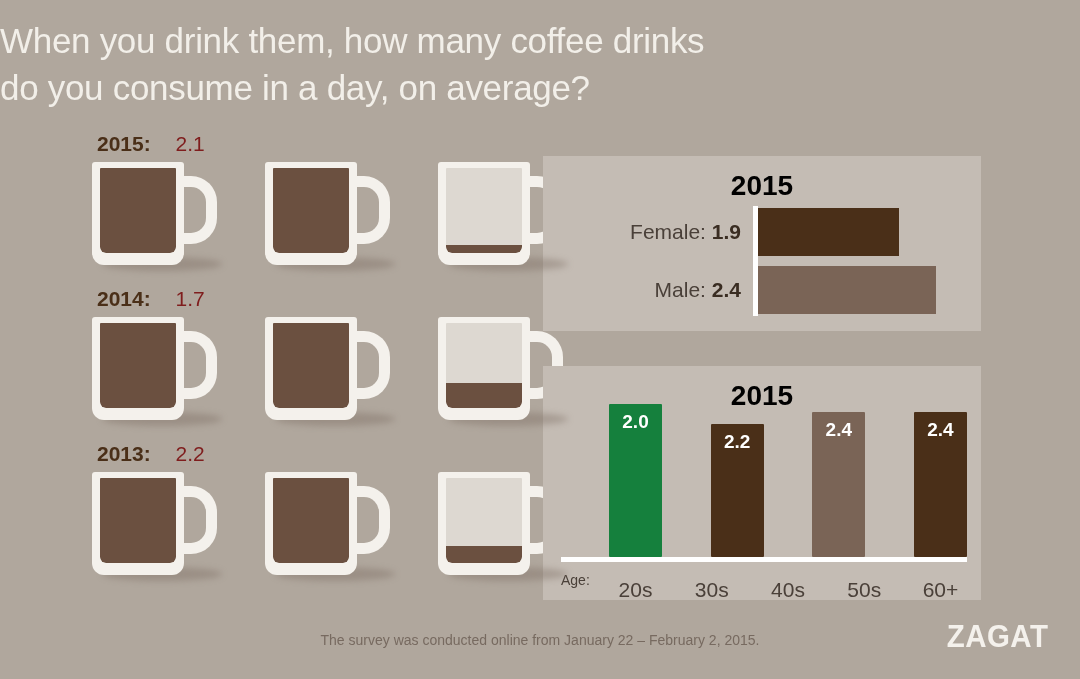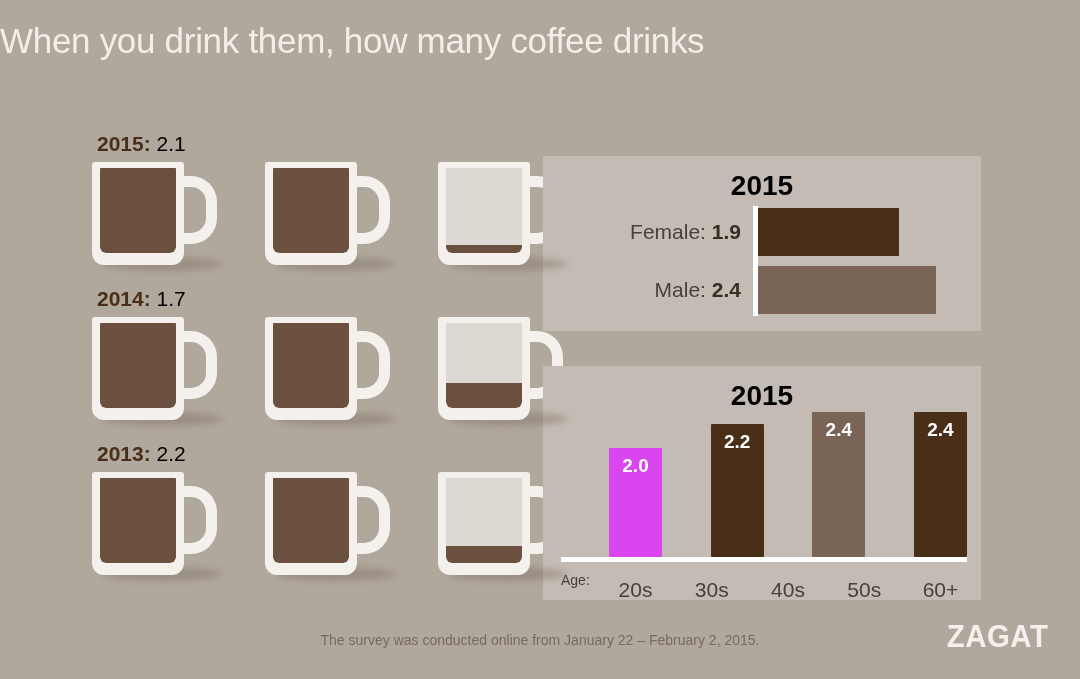--- a/index.html
+++ b/index.html
@@ -42,21 +42,21 @@
     left: 97px;
     top: 0;
     font-size: 21px;
     color: #7e7168;
     white-space: nowrap;
   }
   .row-label .yr {
     font-weight: bold;
     color: #4a2f18;
   }
-  .row-label .val { color: #000000; }
+  .row-label .val { color: #7f1d1d; margin-left: 19px; }
 
   .mugs {
     position: absolute;
     left: 92px;
     top: 30px;
     display: flex;
     gap: 48px;
   }
 
   
@@ -263,20 +263,21 @@
     letter-spacing: 0.5px;
     transform: scaleX(0.92);
     transform-origin: right center;
   }
 </style>
 </head>
 <body>
 
 <div id="title">
   <span class="line">When you drink them, how many coffee drinks</span>
+  <span class="line">do you consume in a day, on average?</span>
 </div>
 
 <div id="mug-panel">
 
   <div class="mug-row">
     <div class="row-label">
       <span class="yr">2015:</span>
       <span class="val">2.1</span>
     </div>
     <div class="mugs">
@@ -404,21 +405,21 @@
     <div class="gbar" style="width: 180px; background: rgb(122, 100, 86);"></div>
   </div>
 </div>
 
 <div class="card" id="age-card">
   <div class="card-title">2015</div>
 
   <div id="age-plot">
     <div class="age-bars">
       <div class="age-col">
-        <div class="age-bar" style="height: 109px; background: #d946ef;">
+        <div class="age-bar" style="height: 153px; background: #15803d;">
           <span class="age-val">2.0</span>
         </div>
       </div>
       <div class="age-col">
         <div class="age-bar" style="height: 132.917px; background: rgb(74, 47, 24);">
           <span class="age-val">2.2</span>
         </div>
       </div>
       <div class="age-col">
         <div class="age-bar" style="height: 145px; background: rgb(122, 100, 86);">

